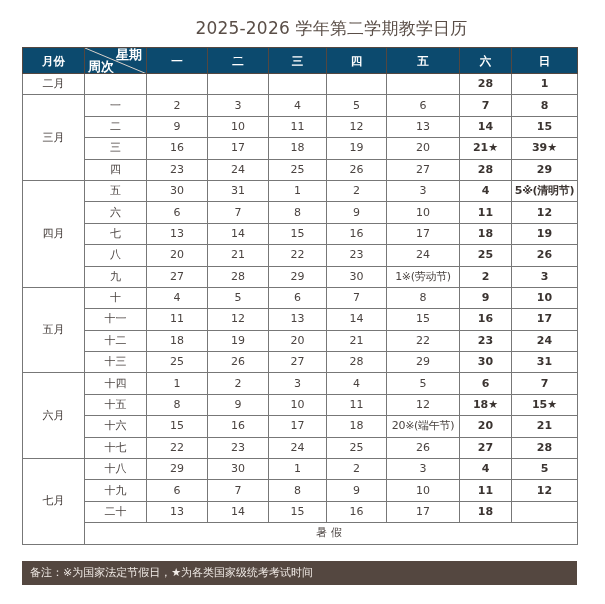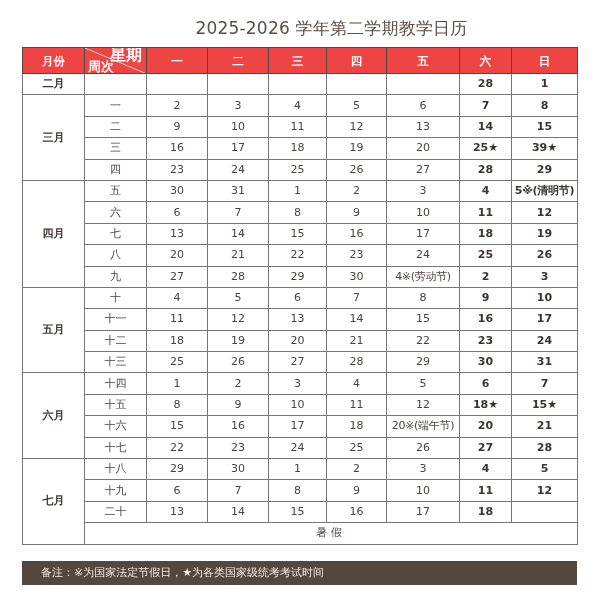--- a/index.html
+++ b/index.html
@@ -4,32 +4,32 @@
 <style>
   html, body { margin:0; padding:0; background:#ffffff; }
   body { width:605px; height:604px; position:relative; overflow:hidden;
          font-family:"DejaVu Sans","Liberation Sans",sans-serif; color:#4a4340; }
   .title { position:absolute; left:0; top:17px; width:605px; text-align:center;
            font-size:17px; color:#5a4e47; letter-spacing:0.2px;margin-left:29px; }
   table.cal { position:absolute; left:22px; top:47px; border-collapse:collapse;
               table-layout:fixed; width:555px; }
   table.cal td, table.cal th { border:1px solid #777; text-align:center; padding:0;
               font-size:11px; height:20.4px; line-height:20px; white-space:nowrap; overflow:hidden; }
-  table.cal thead th { background:#ef4444; color:#ffffff; height:25px; font-weight:bold; font-size:11.5px;
+  table.cal thead th { background:#0c4a6e; color:#ffffff; height:25px; font-weight:bold; font-size:11.5px;
               border-color:#544740;margin-left:44px; }
-  .month { font-weight:bold; color:#3e3633; font-size:11.5px; }
+  .month { font-weight:normal; color:#3e3633; font-size:11.5px; }
   .weekend { font-weight:bold; color:#3b3431; font-size:11.5px; }
   .holiday-sm { font-size:10px; letter-spacing:-0.3px; }
   .diag { position:relative; }
   .diag svg { position:absolute; left:0; top:0; }
-  .diag .d-top { position:absolute; right:4px; top:0px; line-height:14px; font-size:16px; }
+  .diag .d-top { position:absolute; right:4px; top:0px; line-height:14px; font-size:13px; }
   .diag .d-bot { position:absolute; left:3px; bottom:-1px; line-height:14px; font-size:13px; }
   .vacation { letter-spacing:4px; }
   .note { position:absolute; left:22px; top:561px; width:555px; height:24px; background:#544740;
-          color:#f1ebe6; font-size:11px; line-height:24px; box-sizing:border-box; padding-left:19px; }
+          color:#f1ebe6; font-size:11px; line-height:24px; box-sizing:border-box; padding-left:8px; }
 </style>
 </head>
 <body>
 
 <div class="title">2025-2026 学年第二学期教学日历</div>
 
 <table class="cal">
   <colgroup>
     <col style="width:62px">
       <col style="width:62px">
@@ -93,21 +93,21 @@
         <td class="weekend">14</td>
         <td class="weekend">15</td>
       </tr>
       <tr>
         <td>三</td>
         <td class="">16</td>
         <td class="">17</td>
         <td class="">18</td>
         <td class="">19</td>
         <td class="">20</td>
-        <td class="weekend">25★</td>
+        <td class="weekend">21★</td>
         <td class="weekend">39★</td>
       </tr>
       <tr>
         <td>四</td>
         <td class="">23</td>
         <td class="">24</td>
         <td class="">25</td>
         <td class="">26</td>
         <td class="">27</td>
         <td class="weekend">28</td>
@@ -153,21 +153,21 @@
         <td class="">24</td>
         <td class="weekend">25</td>
         <td class="weekend">26</td>
       </tr>
       <tr>
         <td>九</td>
         <td class="">27</td>
         <td class="">28</td>
         <td class="">29</td>
         <td class="">30</td>
-        <td class="holiday-sm">4※(劳动节)</td>
+        <td class="holiday-sm">1※(劳动节)</td>
         <td class="weekend">2</td>
         <td class="weekend">3</td>
       </tr>
       <tr>
         <td class="month" rowspan="4">五月</td>
         <td>十</td>
         <td class="">4</td>
         <td class="">5</td>
         <td class="">6</td>
         <td class="">7</td>

